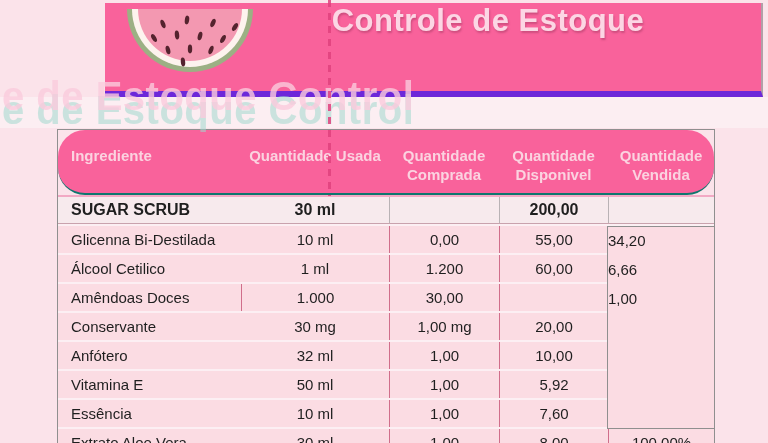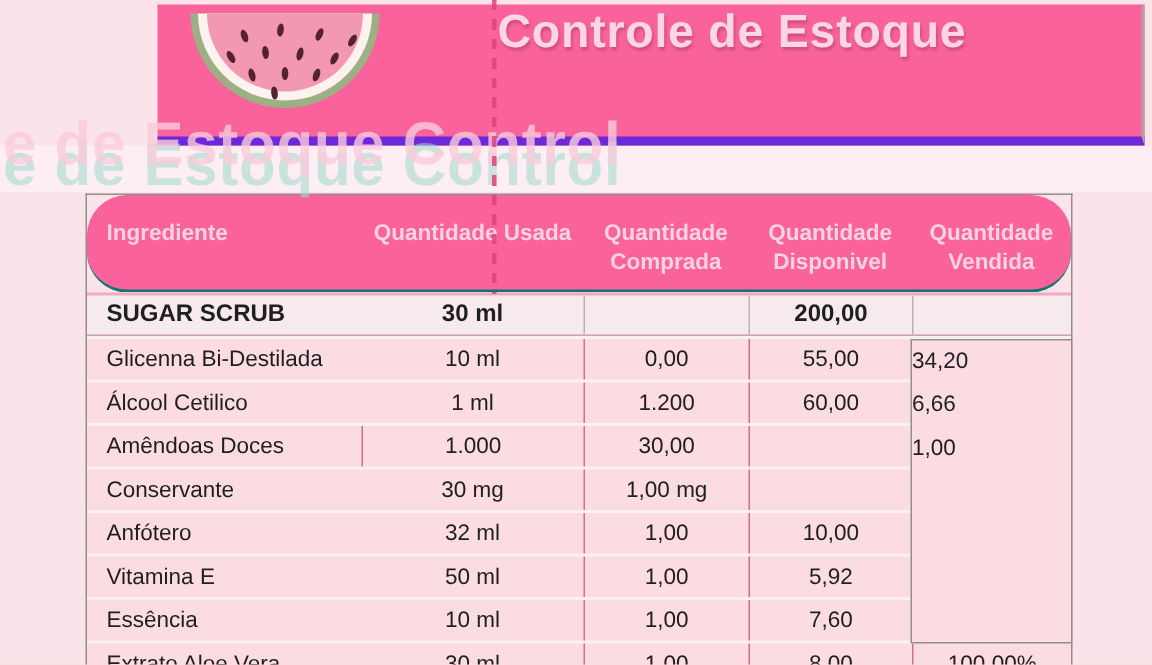--- a/index.html
+++ b/index.html
@@ -162,20 +162,21 @@
       <div class="trow">
     <div class="td ing">Amêndoas Doces</div>
     <div class="td b-left">1.000</div>
     <div class="td b-left">30,00</div>
     <div class="td b-left"></div>
   </div>
       <div class="trow">
     <div class="td ing">Conservante</div>
     <div class="td">30 mg</div>
     <div class="td b-left">1,00 mg</div>
+    <div class="td b-left">20,00</div>
     <div class="td b-left"></div>
   </div>
       <div class="trow">
     <div class="td ing">Anfótero</div>
     <div class="td">32 ml</div>
     <div class="td b-left">1,00</div>
     <div class="td b-left">10,00</div>
     <div class="td b-left"></div>
   </div>
       <div class="trow">

